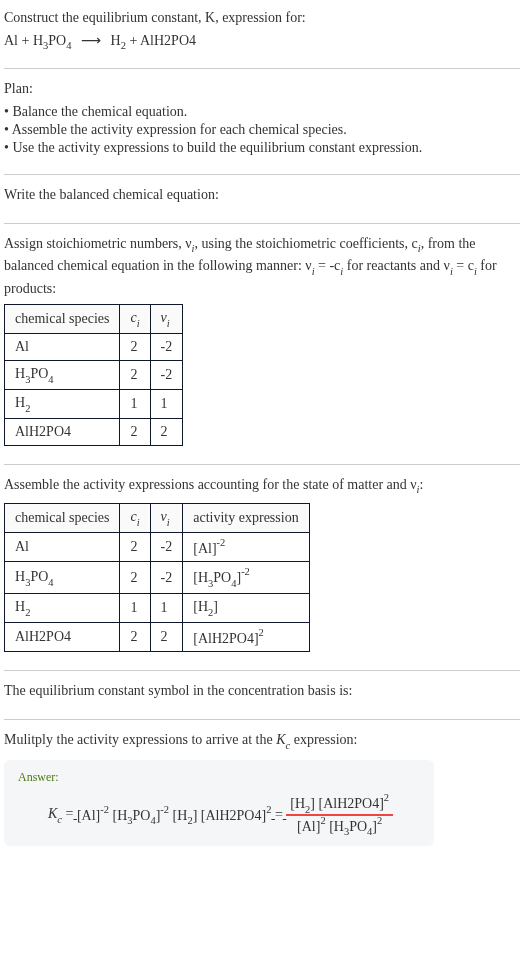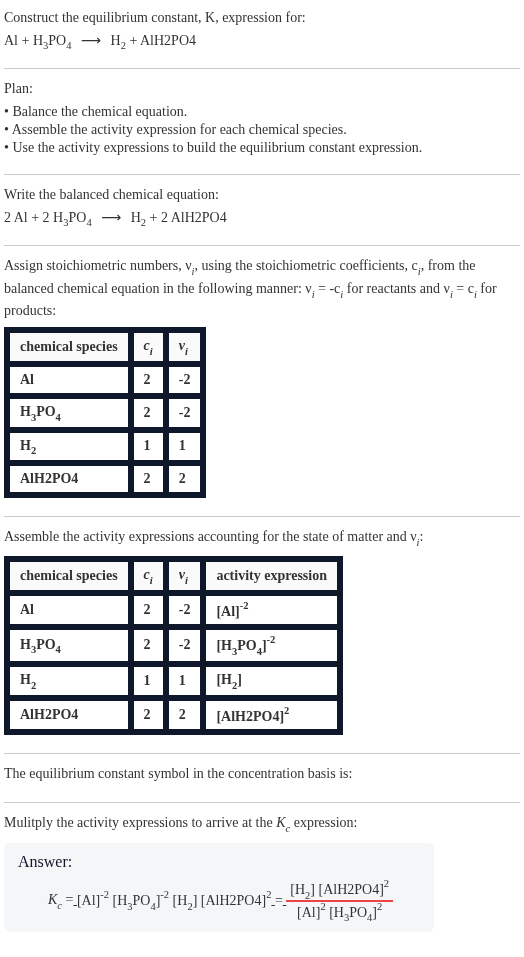--- a/index.html
+++ b/index.html
@@ -6,24 +6,24 @@
     body { font-family: Georgia, 'Times New Roman', serif; font-size: 14px; color: #333; background: #fff; width: 524px; padding: 8px 4px; }
     .section { margin-bottom: 18px; }
     .divider { border-bottom: 1px solid #ccc; margin: 10px 0; }
     .prompt-line { margin-bottom: 2px; line-height: 1.4; }
     .equation-line { margin-top: 4px; margin-bottom: 4px; }
     .sub { font-size: 0.75em; vertical-align: sub; position: relative; top: 1px; }
     .sup { font-size: 0.75em; vertical-align: super; position: relative; top: -1px; }
     .italic { font-style: italic; }
     .arrow { display: inline-block; margin: 0 6px; }
     table { border-collapse: collapse; margin-top: 6px; }
-    th, td { border: 6px solid #0f172a; padding: 5px 10px; text-align: left; font-weight: bold; }
+    th, td { border: 1px solid #0f172a; padding: 5px 10px; text-align: left; font-weight: normal; }
     th { background: #fafafa; }
     .answer-box { background: #f4f6f8; border-radius: 6px; padding: 10px 14px; margin-top: 6px; display: inline-block; min-width: 430px; }
-    .answer-label { font-size: 16px; color: #0f172a; margin-bottom: 8px; }
+    .answer-label { font-size: 12px; color: #4d7c0f; margin-bottom: 8px; }
     .frac { display: inline-block; vertical-align: middle; text-align: center; }
     .frac .num { display: block; border-bottom: 2px solid #ef4444; padding: 0 4px; }
     .frac .den { display: block; padding: 0 4px; }
     .eq-inline { display: inline-block; vertical-align: middle; }
     .indent-eq { margin-left: 30px; text-decoration: underline; }
     .bullet-list { margin-top: 5px; }
     .bullet-item { margin-bottom: 2px; }
   </style>
 </head>
 <body>
@@ -43,23 +43,20 @@
   <div class="bullet-list">
     <div class="bullet-item">• Balance the chemical equation.</div>
     <div class="bullet-item">• Assemble the activity expression for each chemical species.</div>
     <div class="bullet-item">• Use the activity expressions to build the equilibrium constant expression.</div>
   </div>
 </div>
 <div class="divider"></div>
 
 <div class="section">
   <div class="prompt-line">Write the balanced chemical equation:</div>
-  <div class="equation-line">
-    2 Al + 2 H<span class="sub">3</span>PO<span class="sub">4</span> <span class="arrow">⟶</span> H<span class="sub">2</span> + 2 AlH2PO4
-  </div>
 </div>
 <div class="divider"></div>
 
 <div class="section">
   <div class="prompt-line">
     <span>Assign stoichiometric numbers, ν</span><span class="italic sub">i</span><span>, using the stoichiometric coefficients, c</span><span class="italic sub">i</span><span>, from the balanced chemical equation in the following manner: ν</span><span class="italic sub">i</span><span> = -c</span><span class="italic sub">i</span><span> for reactants and ν</span><span class="italic sub">i</span><span> = c</span><span class="italic sub">i</span><span> for products:</span>
   </div>
   <table>
     <tbody>
         <tr>

